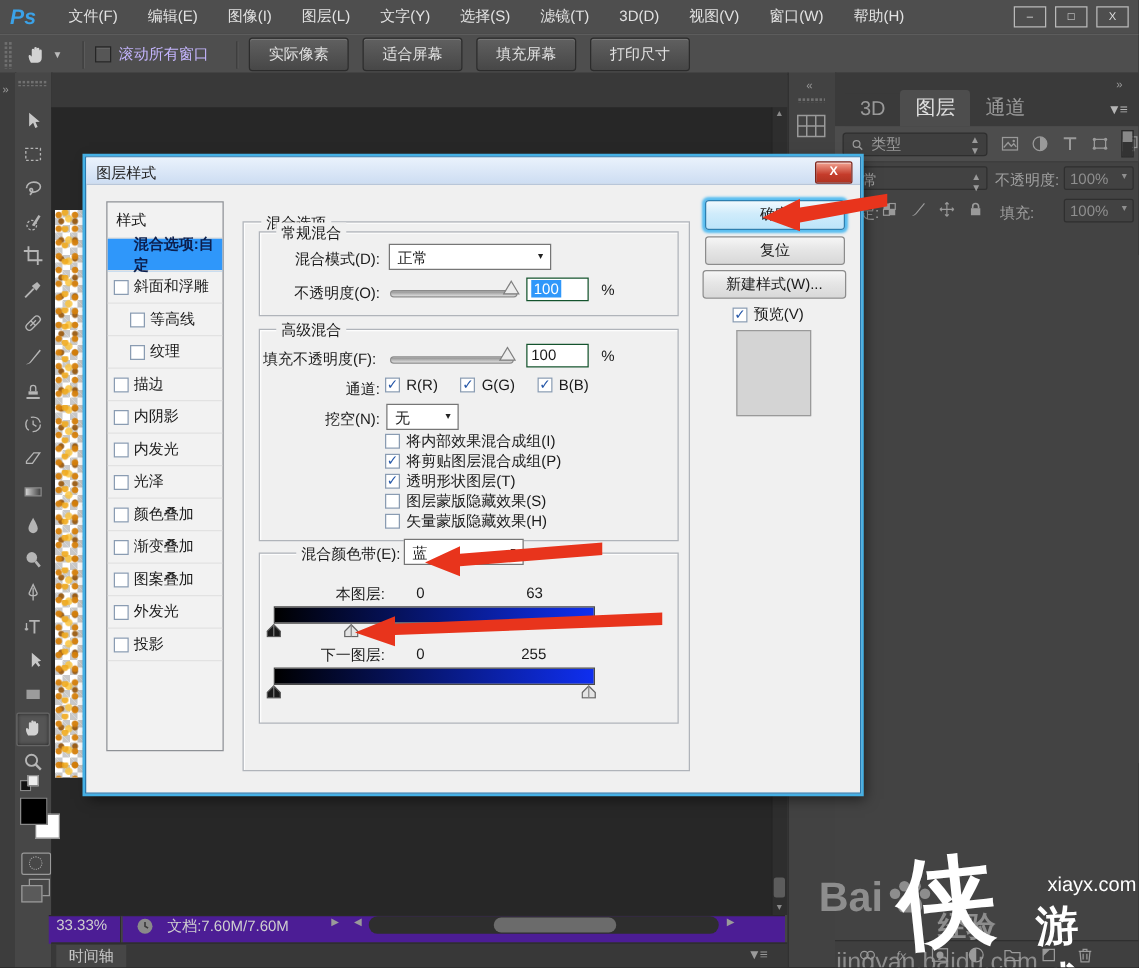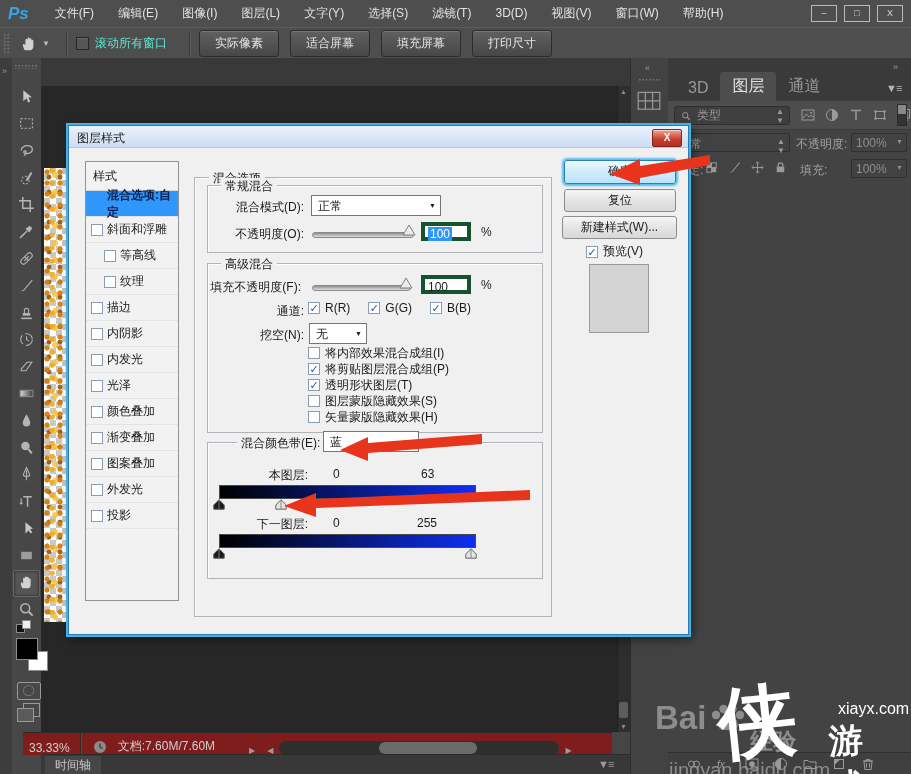--- a/index.html
+++ b/index.html
@@ -13,21 +13,21 @@
   .winctl{margin-left:auto;display:flex;gap:7px;padding-right:8px;}
   .winbtn{width:24px;height:15px;border:1px solid #b9b9b9;color:#ddd;font-size:9px;line-height:14px;text-align:center;}
   
   .optbar{left:0;top:27px;width:911px;height:31px;background:#4e4e4e;border-top:1px solid #5c5c5c;border-bottom:1px solid #262626;display:flex;align-items:center;}
   .grip{width:7px;height:22px;margin-left:3px;background-image:radial-gradient(circle,#6f6f6f 1px,transparent 1.3px);background-size:3.5px 3.5px;}
   .optic{width:20px;height:18px;margin-left:10px;}
   .optic svg{width:18px;height:18px;}
   .caret{color:#bbb;font-size:8px;margin:0 8px 0 2px;}
   .vdiv{width:1px;height:22px;background:#3a3a3a;border-right:1px solid #5b5b5b;margin:0 8px;}
   .darkcb{width:11px;height:11px;background:#565656;border:1px solid #262626;box-shadow:inset 0 1px #6a6a6a;margin-right:6px;}
-  .optlabel{color:#5eead4;margin-right:14px;}
+  .optlabel{color:#c4b5fd;margin-right:14px;}
   .obtn{font-family:inherit;font-size:12px;color:#e3e3e3;background:linear-gradient(#606060,#474747);border:1px solid #2c2c2c;box-shadow:inset 0 1px rgba(255,255,255,.15);border-radius:3px;padding:4px 15px;margin-right:11px;}
   
   .rail{left:0;top:58px;width:12px;height:716px;background:#3d3d3d;border-right:1px solid #2f2f2f;}
   .railarr{left:2px;top:66px;color:#9a9a9a;font-size:9px;}
   .toolbar{left:12px;top:58px;width:29px;height:716px;background:#474747;border-right:1px solid #303030;}
   .tgrip{left:14px;top:64px;width:24px;height:5px;background-image:radial-gradient(circle,#707070 1px,transparent 1.2px);background-size:3.4px 3.4px;}
   .tools{left:13px;top:84px;width:27px;display:flex;flex-direction:column;}
   .tool{width:27px;height:27px;display:flex;align-items:center;justify-content:center;}
   .tool svg{width:17px;height:17px;}
   .tool.selected{background:#555;border:1px solid #666;box-shadow:inset 0 0 3px #222;border-radius:2px;width:25px;height:25px;}
@@ -50,21 +50,21 @@
   .foliage::after{content:"";position:absolute;inset:0;background-image:
     radial-gradient(circle at 3px 4px, rgba(214,128,10,.95) 2.2px, transparent 3px),
     radial-gradient(circle at 8px 2px, rgba(240,170,30,.9) 2.4px, transparent 3.2px),
     radial-gradient(circle at 5px 9px, rgba(150,84,8,.9) 2px, transparent 2.8px),
     radial-gradient(circle at 11px 7px, rgba(250,195,60,.85) 2.6px, transparent 3.4px);
     background-size:13px 11px,17px 13px,11px 15px,19px 17px;}
   .vscroll{left:617px;top:86px;width:12px;height:646px;background:#2e2e2e;border-left:1px solid #222;}
   .varr{position:absolute;left:2px;font-size:7px;color:#8a8a8a;}
   .vthumb{position:absolute;left:1px;bottom:14px;width:9px;height:16px;background:#5c5c5c;border-radius:2px;}
   
-  .statusbar{left:23px;top:732px;width:589px;height:22px;background:#7f1d1d;border-top:1px solid #292929;display:flex;align-items:flex-end;color:#cfcfcf;}
+  .statusbar{left:39px;top:732px;width:589px;height:22px;background:#4c1d95;border-top:1px solid #292929;display:flex;align-items:flex-start;color:#cfcfcf;}
   .zoomtxt{padding:0 10px 0 6px;}
   .sdiv{width:1px;height:22px;background:#2c2c2c;border-right:1px solid #4c4c4c;}
   .clockic{width:16px;height:16px;margin:0 10px;}
   .docinfo{padding-right:28px;}
   .sarr{color:#9a9a9a;font-size:8px;padding:0 6px;}
   .htrack{width:280px;height:14px;background:#2e2e2e;border-radius:7px;position:relative;}
   .hthumb{position:absolute;left:100px;top:1px;width:98px;height:12px;background:#6b6b6b;border-radius:6px;}
   .timeline{left:41px;top:754px;width:589px;height:20px;background:#383838;border-top:1px solid #2b2b2b;}
   .tltab{left:45px;top:756px;height:18px;background:#464646;color:#c8c8c8;padding:0 10px;line-height:18px;font-size:12px;display:inline-block;}
   .tlmenu{left:598px;top:758px;color:#9a9a9a;font-size:11px;letter-spacing:-1px;}
@@ -138,21 +138,21 @@
   .style-row.selected{background:#2f97fa;color:#0c1f4e;font-weight:bold;}
   .wincb{width:12px;height:12px;background:#fff;border:1px solid #8a9cb2;box-sizing:border-box;font-size:11px;font-weight:bold;color:#2456a8;line-height:10px;text-align:center;}
   .checked>.wincb::after,.wincb.checked::after{content:"✓";}
   .groupbox{position:absolute;border:1px solid #b0b4ba;box-shadow:inset 1px 1px 0 #fdfdfd;}
   .glabel{position:absolute;background:#f0f0f0;padding:0 4px;}
   .dlabel{position:absolute;text-align:right;}
   .dcombo{position:absolute;background:#fff;border:1px solid #767676;box-sizing:border-box;padding:2px 16px 2px 6px;height:21px;}
   .dcombo .dar{position:absolute;right:4px;top:6px;font-size:7px;color:#222;}
   .groove{position:absolute;height:4px;background:linear-gradient(#8f8f8f,#dedede);border:1px solid #8a8a8a;border-radius:3px;}
   .sthumb{position:absolute;width:14px;height:11px;}
-  .dinput{position:absolute;width:50px;height:19px;background:#fff;border:4px solid #14532d;box-sizing:border-box;padding:1px 3px;}
+  .dinput{position:absolute;width:50px;height:19px;background:#fff;border:1px solid #14532d;box-sizing:border-box;padding:1px 3px;}
   .dinput .sel{background:#2f97fa;color:#fff;padding:0 2px;}
   .unit{position:absolute;}
   .optrow{position:absolute;display:flex;align-items:center;gap:5px;}
   .bifbar{position:absolute;width:255px;height:12px;border:1px solid #4a4a4a;background:linear-gradient(to right,#000,#0f2ff0);}
   .bifslider{position:absolute;width:12px;height:11px;}
   .okbtn{position:absolute;left:495px;top:34px;width:110px;height:22px;background:linear-gradient(#f1f9fe,#d0ecfb 45%,#bce4fa);border:1px solid #2d7fb0;border-radius:3px;box-shadow:0 0 2px 2px #57bdf0;text-align:center;line-height:21px;}
   .stdbtn{position:absolute;width:110px;height:21px;background:linear-gradient(#f6f6f6,#e6e6e6 45%,#d8d8d8);border:1px solid #8c8c8c;border-radius:3px;text-align:center;line-height:20px;}
   .previewrow{position:absolute;left:517px;top:117px;display:flex;align-items:center;gap:5px;}
   .swatchprev{position:absolute;left:520px;top:138px;width:58px;height:67px;background:#d4d4d4;border:1px solid #9a9a9a;}
   

